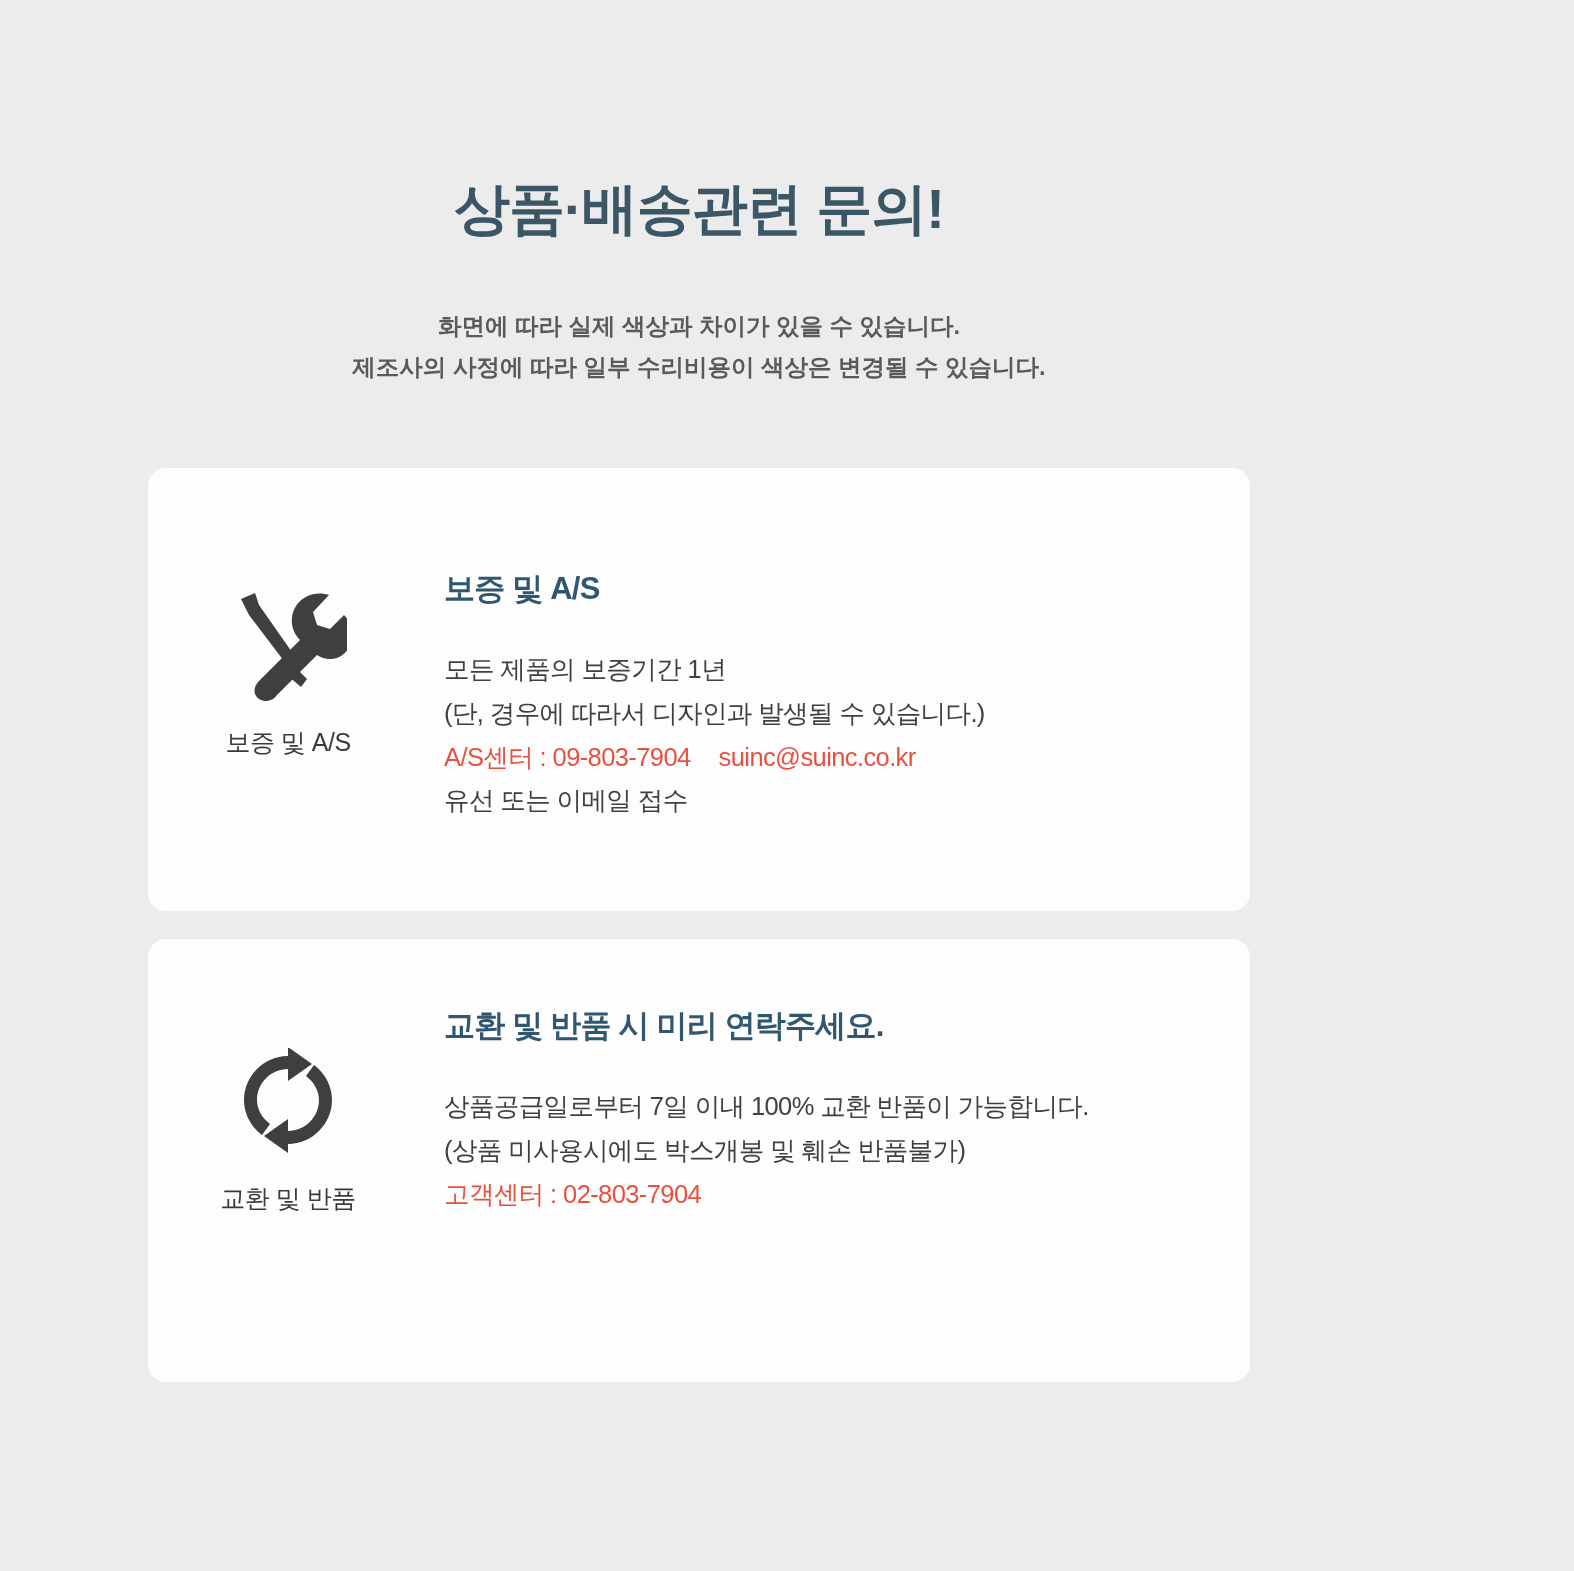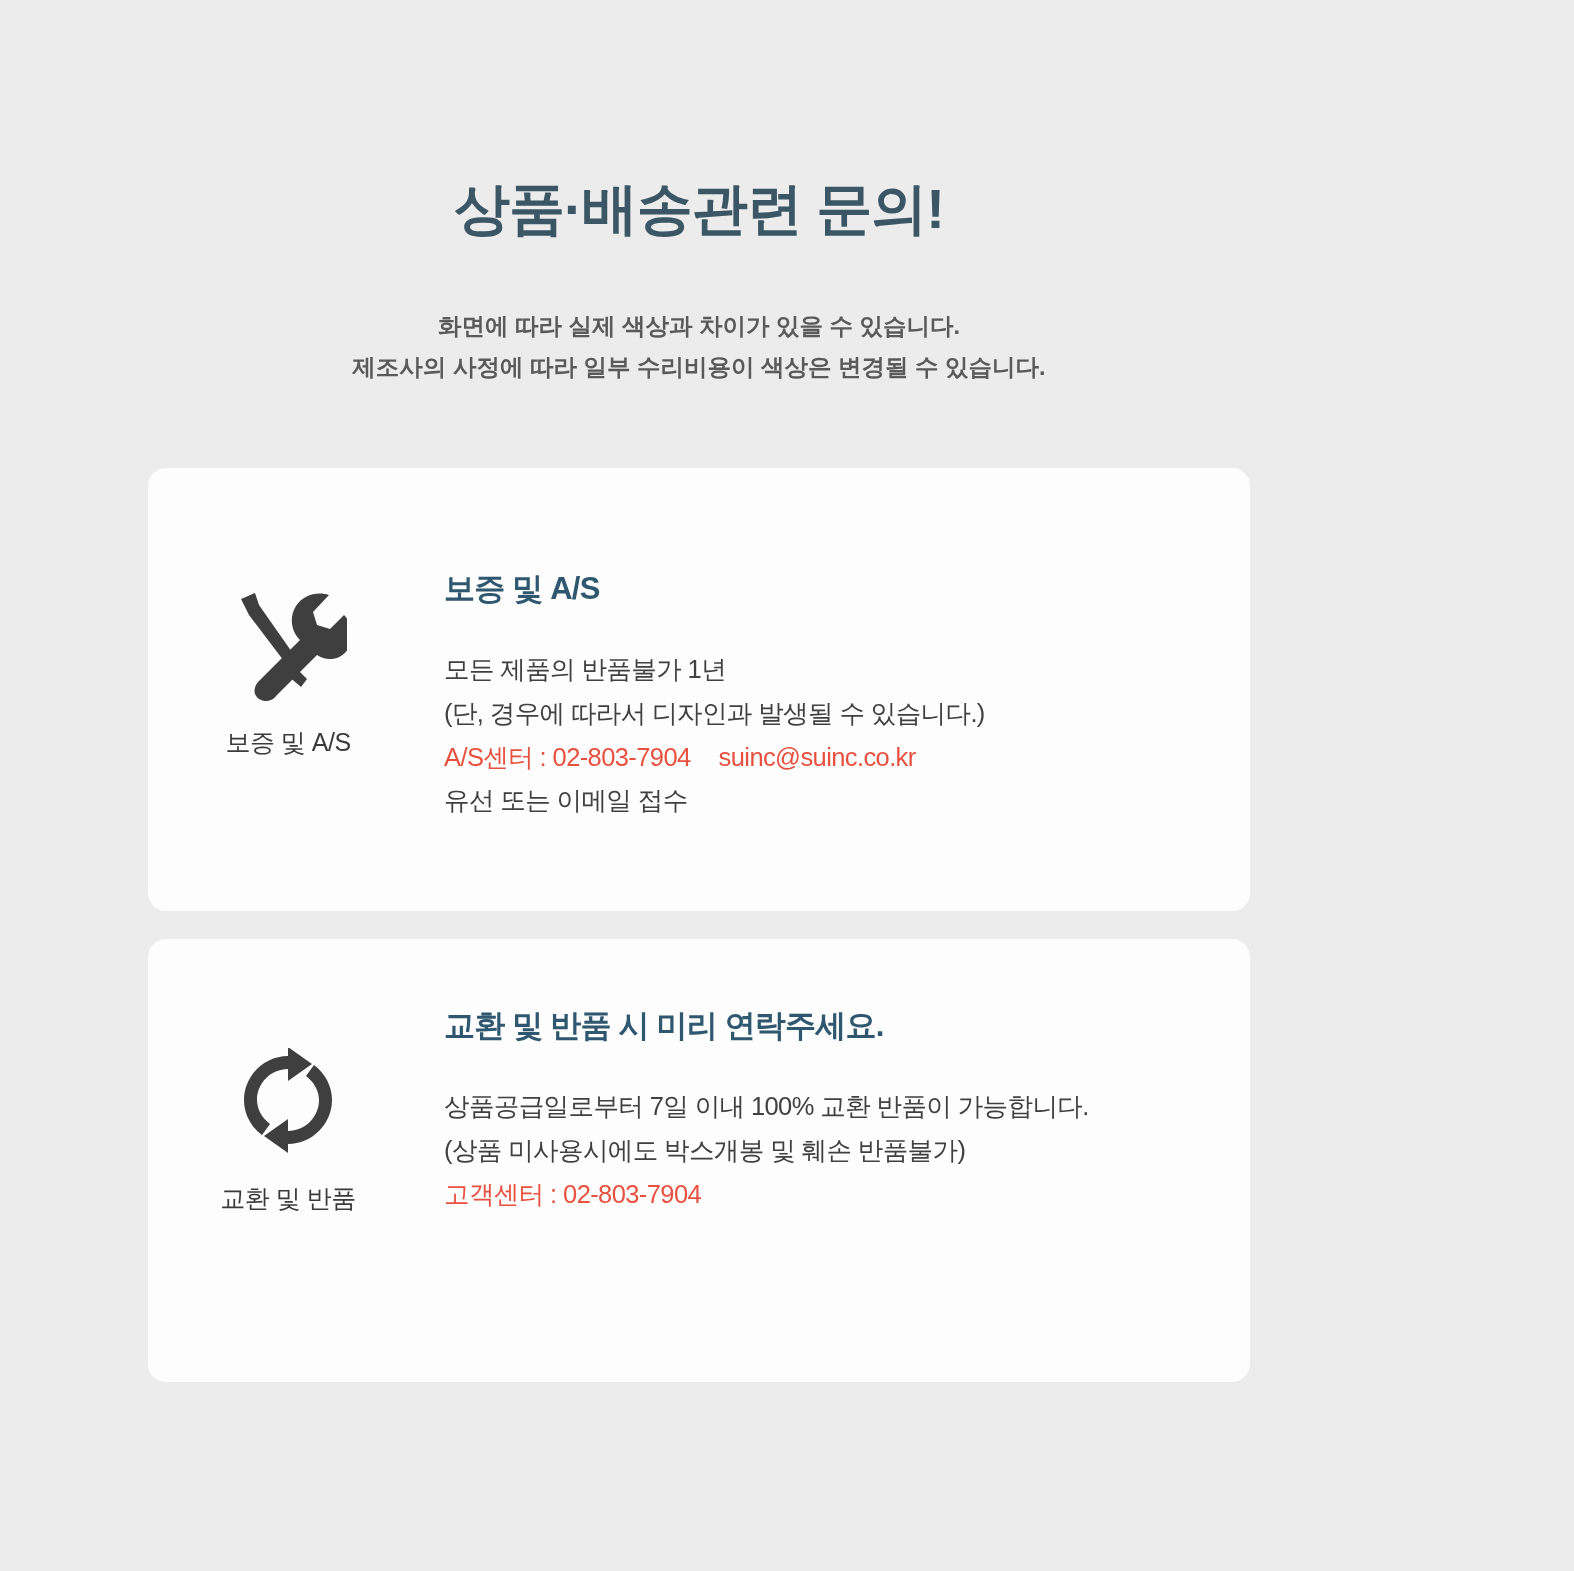--- a/index.html
+++ b/index.html
@@ -139,24 +139,24 @@
               <path d="M66 78 L78 90 L72 98 L58 86 Z"></path>
 
               <path d="M100 6 C88 2 74 6 67 17 C60 28 62 42 71 51 L30 92 C24 98 24 106 30 110 C36 114 44 112 48 106 L88 66 C98 73 112 71 119 60 C126 49 124 35 115 26 L101 40 L88 36 L84 23 Z"></path>
             </g>
           </svg>
         </div>
         <div class="icon-caption">보증 및 A/S</div>
       </div>
       <div class="text-col">
         <div class="card-title">보증 및 A/S</div>
-        <div class="card-line">모든 제품의 반품불가 1년</div>
+        <div class="card-line">모든 제품의 보증기간 1년</div>
         <div class="card-line">(단, 경우에 따라서 디자인과 발생될 수 있습니다.)</div>
         <div class="card-line accent">
-          <span>A/S센터 : 02-803-7904</span><span class="inline-gap"></span><span>suinc@suinc.co.kr</span>
+          <span>A/S센터 : 09-803-7904</span><span class="inline-gap"></span><span>suinc@suinc.co.kr</span>
         </div>
         <div class="card-line">유선 또는 이메일 접수</div>
       </div>
     </div>
 
     <div class="card card-return">
       <div class="icon-col second">
         <div class="icon-box">
           <svg width="108" height="106" viewBox="0 0 108 106" fill="none">
             <g fill="#3f3f3f">

